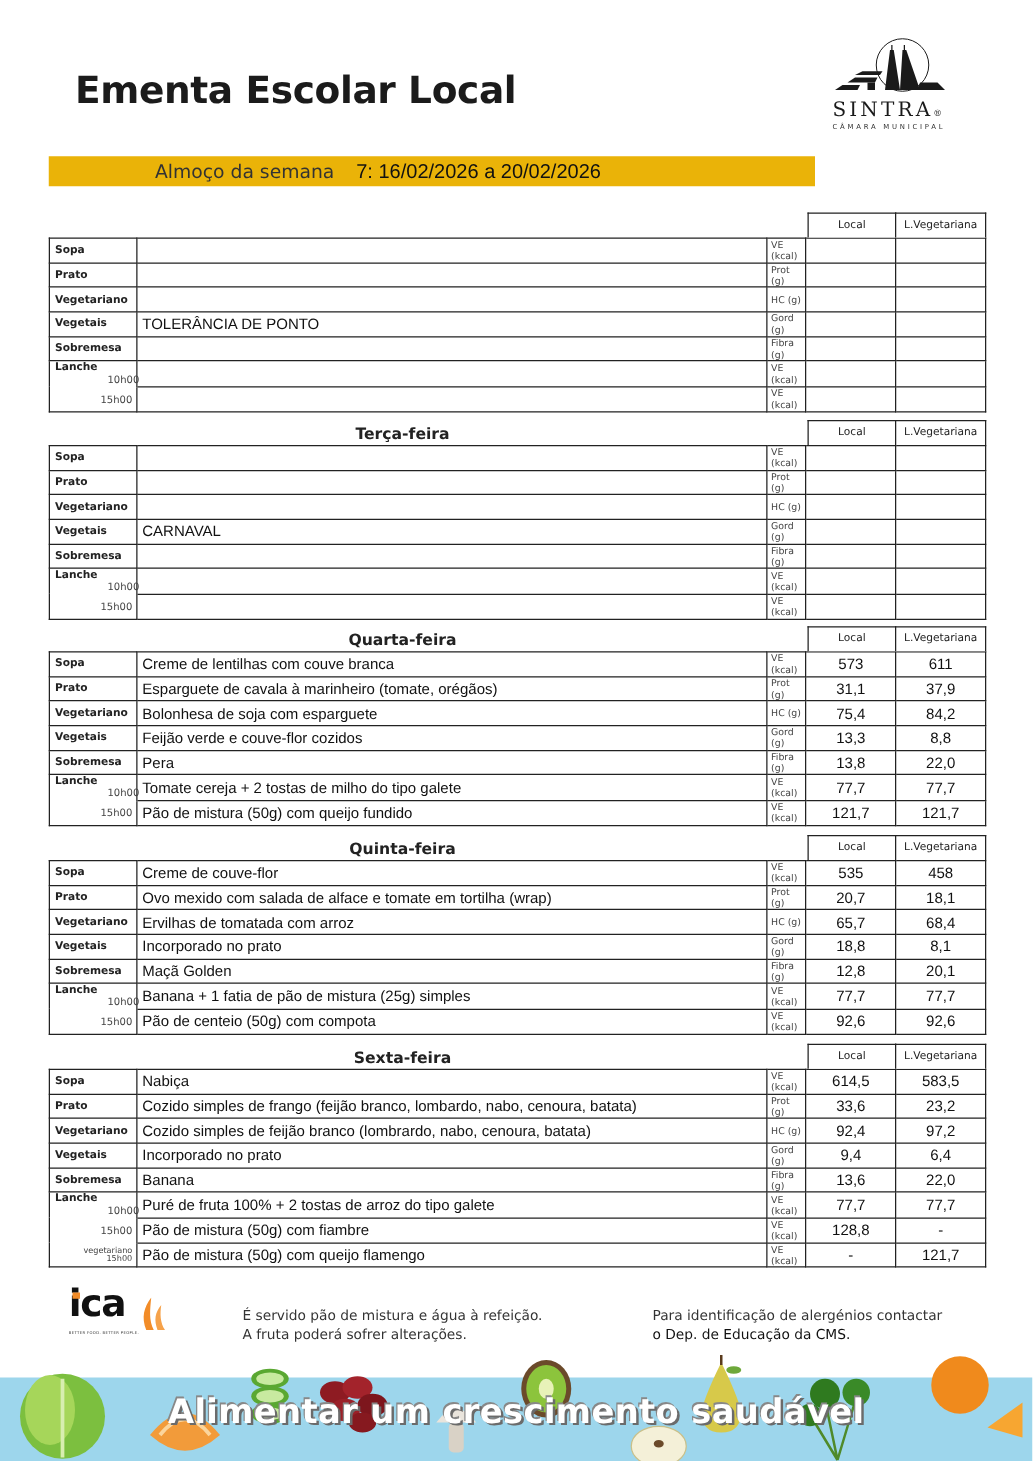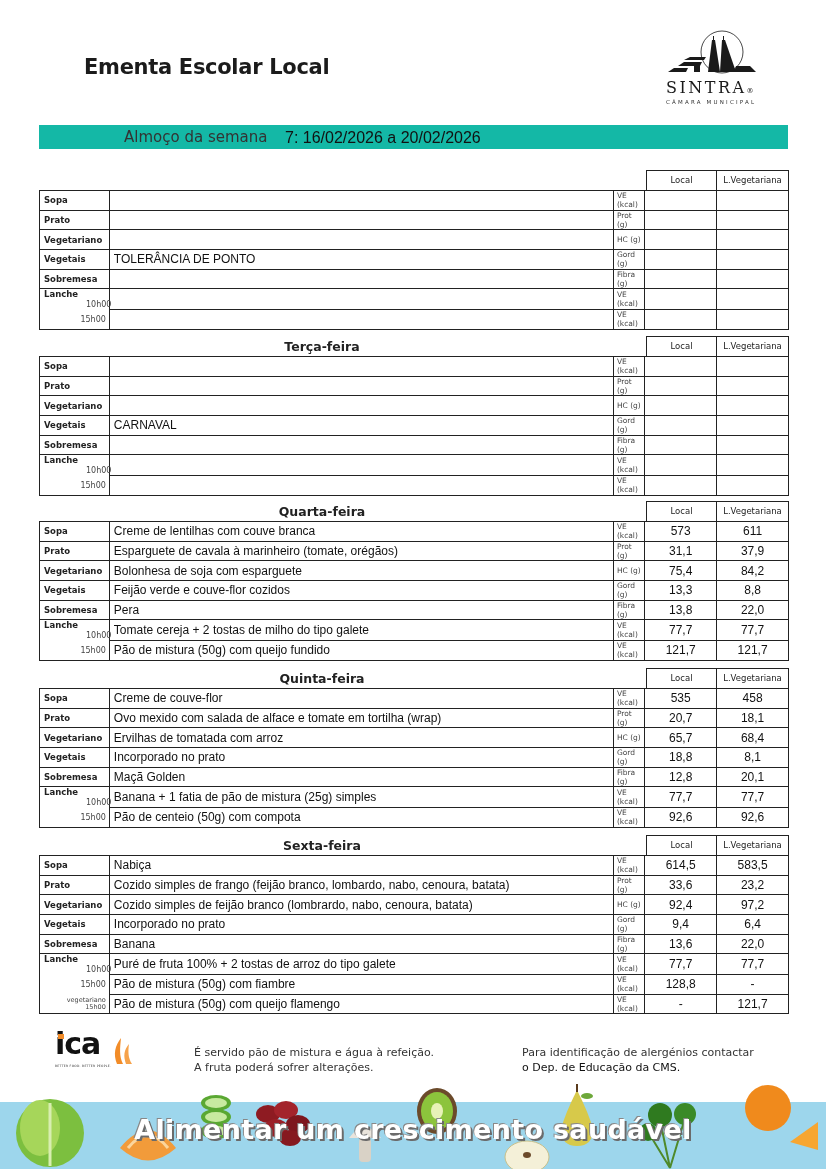--- a/index.html
+++ b/index.html
@@ -1,25 +1,25 @@
 <!DOCTYPE html>
 <html><head>
 <meta charset="utf-8">
 <style>
   * { box-sizing: border-box; margin: 0; padding: 0; }
   html, body { width: 826px; height: 1169px; background: #ffffff; overflow: hidden; }
   body { position: relative; font-family: "DejaVu Sans", sans-serif; color: #1a1a1a; }
 
-  .title { position: absolute; left: 60px; top: 55px; font-size: 21px; font-weight: bold; letter-spacing: -0.3px; color: #1b1b1b; margin-left: 24px; }
+  .title { position: absolute; left: 60px; top: 55px; font-size: 30px; font-weight: bold; letter-spacing: -0.3px; color: #1b1b1b; }
 
   .logo { position: absolute; left: 664px; top: 30px; width: 100px; height: 82px; }
   .logo-word { position: absolute; left: 2px; top: 48px; font-family: "DejaVu Serif", serif; font-size: 16px; letter-spacing: 2.5px; color: #1a1a1a; }
   .logo-sub { position: absolute; left: 2px; top: 69px; font-size: 5.5px; letter-spacing: 2.2px; color: #333; }
 
-  .week-bar { position: absolute; left: 39px; top: 125px; width: 749px; height: 24px; background: #14b8a6; }
+  .week-bar { position: absolute; left: 39px; top: 125px; width: 613px; height: 24px; background: #eab308; }
   .week-label { position: absolute; left: 85px; top: 3px; font-size: 15px; color: #333; }
   .week-range { position: absolute; left: 246px; top: 4px; font-family: "Liberation Sans", sans-serif; font-size: 16px; color: #111; }
 
   .day { position: absolute; left: 39px; width: 750px; }
   .day-head { position: relative; height: 20px; }
   .day-title { position: absolute; left: 0; width: 566px; top: 3px; text-align: center; font-size: 12.5px; font-weight: bold; color: #222; }
   .col-head { position: absolute; top: 0; height: 20px; border: 1px solid #222; border-bottom: none; font-size: 8.5px; font-weight: normal; text-align: center; line-height: 19px; color: #222; background: #fff; }
   .col-head.local { left: 607px; width: 71px; }
   .col-head.veg { left: 677px; width: 73px; }
 

